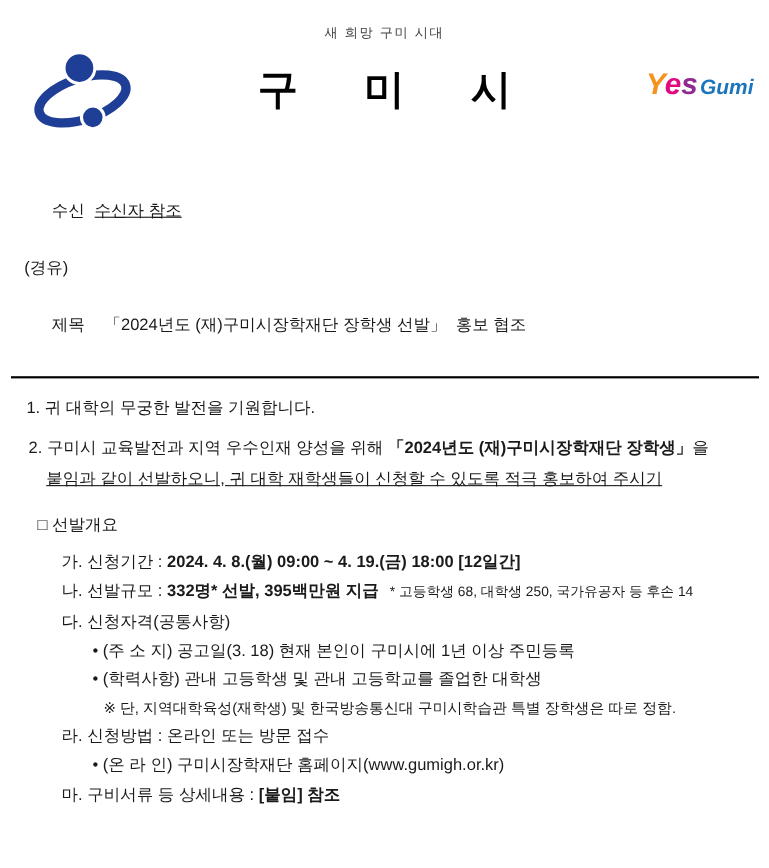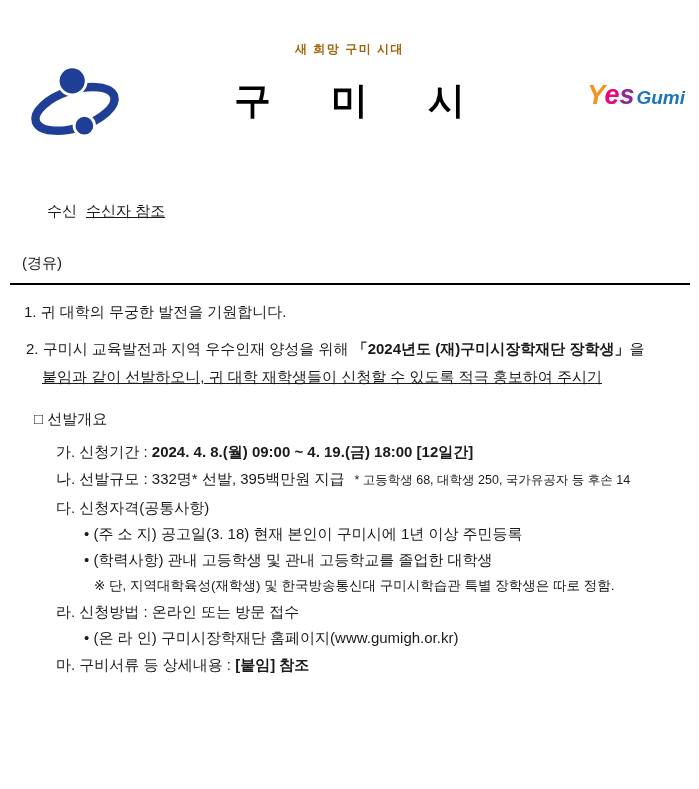--- a/index.html
+++ b/index.html
@@ -7,26 +7,25 @@
   .page {
     position: relative;
     width: 699px; height: 789px;
     background: #ffffff;
     color: #1a1a1a;
     font-family: "Liberation Sans", "DejaVu Sans", sans-serif;
     font-size: 15px;
     overflow: hidden;
   }
   .slogan {
-    padding-top: 41px;
+    padding-top: 22px;
     text-align: center;
     font-size: 12px;
     letter-spacing: 1.5px;
-    color: #a16207;
-    font-weight: bold;
+    color: #404040;
   }
   .header { position: relative; height: 105px; }
   .city-symbol { position: absolute; left: 28px; top: 6px; width: 94px; height: 86px; }
   .city-title {
     position: absolute; left: 0; right: 0; top: 18px;
     display: flex; justify-content: center; gap: 60px;
     font-size: 37px; font-weight: 800; color: #000;
   }
   .yesgumi {
     position: absolute; right: 14px; top: 22px;
@@ -45,21 +44,21 @@
   .para2 { margin-top: 10px; line-height: 27.5px; }
   .para2-l1 { margin-left: 26px; }
   .para2-l2, .para2-l3 { margin-left: 42px; text-decoration: underline; }
   .bold { font-weight: bold; }
   .ov { margin-top: 15px; }
   .ov-heading { margin-left: 34px; line-height: 27px; margin-bottom: 6px; }
   .ov-line { margin-left: 56px; line-height: 27px; white-space: nowrap; }
   .ov-bullet { margin-left: 84px; line-height: 26px; white-space: nowrap; }
   .ov-note { margin-left: 94px; line-height: 25px; font-size: 13.5px; }
   .period-value { font-weight: bold; text-decoration-thickness: 2px; text-underline-offset: 3px; }
-  .scale-value { font-weight: normal; }
+  .scale-value { font-weight: bold; }
   .scale-note { font-size: 12.5px; margin-left: 10px; }
   .docs-value { font-weight: bold; }
 </style>
 </head>
 <body>
 
 <div class="page">
 
   <div class="slogan">새 희망 구미 시대</div>
 
@@ -77,20 +76,23 @@
     <div class="yesgumi">
       <span class="yes-y">Y</span><span class="yes-e">e</span><span class="yes-s">s</span><span class="gumi-word">Gumi</span>
     </div>
   </div>
 
   <div class="head-block">
     <div class="head-line">
       <span>수신</span><span class="recipient-value">수신자 참조</span>
     </div>
     <div class="head-line">(경유)</div>
+    <div class="head-line">
+      <span>제목</span><span class="subject-value">「2024년도 (재)구미시장학재단 장학생 선발」  홍보 협조</span>
+    </div>
   </div>
 
   <div class="divider"></div>
 
   <div class="para1">1. 귀 대학의 무궁한 발전을 기원합니다.</div>
 
   <div class="para2">
     <div class="para2-l1">
       <span>2. 구미시 교육발전과 지역 우수인재 양성을 위해  </span><span class="bold">「2024년도 (재)구미시장학재단 장학생」</span><span>을</span>
     </div>

